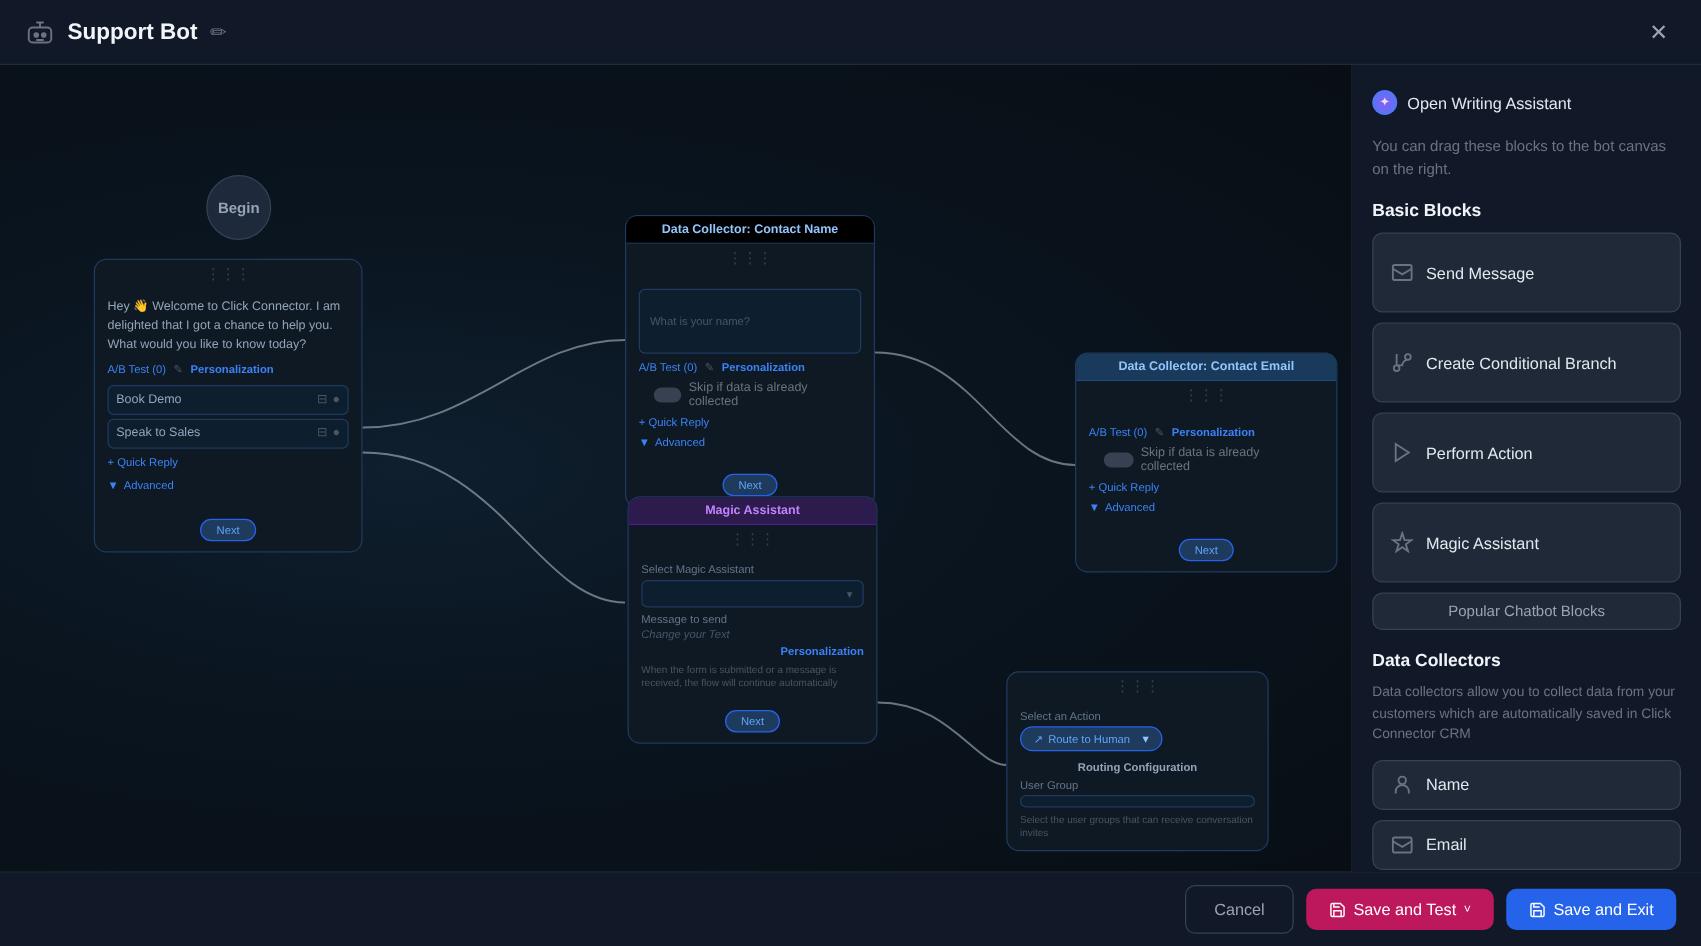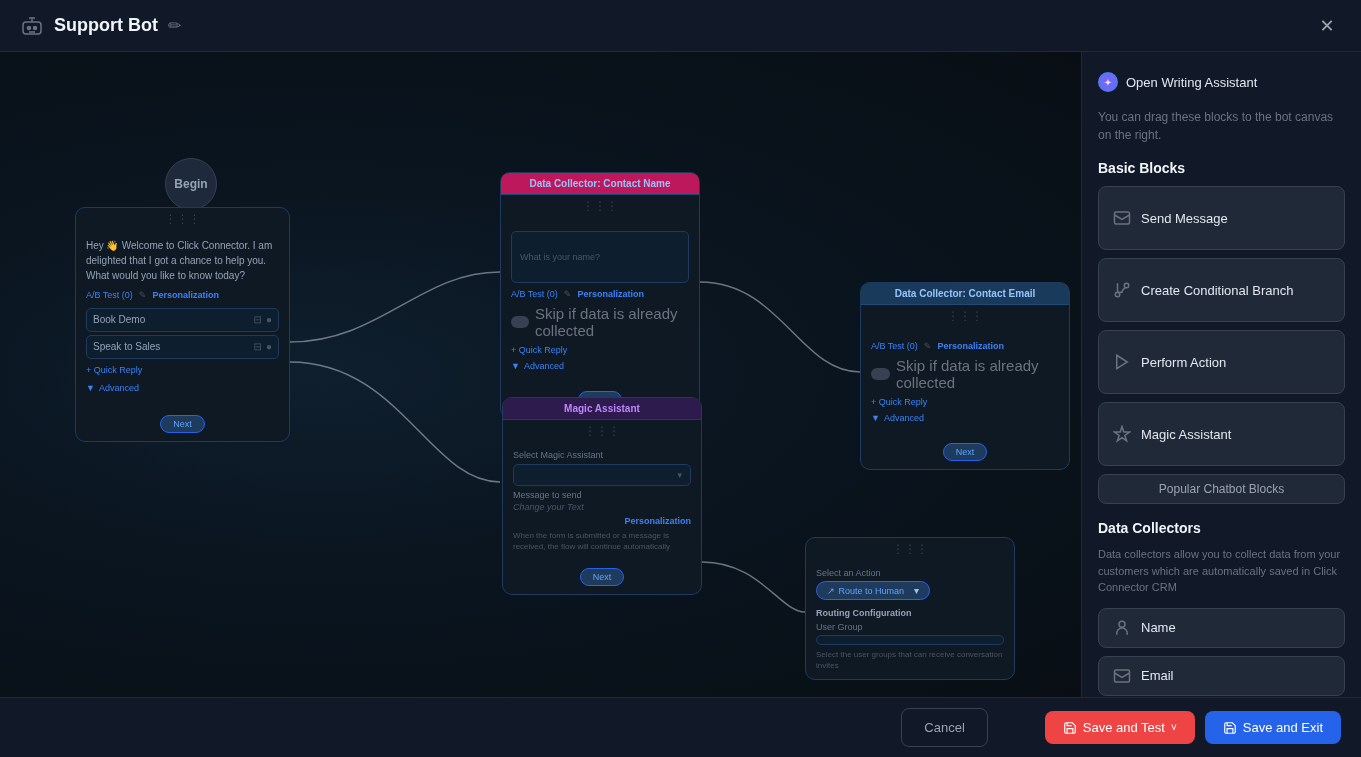--- a/index.html
+++ b/index.html
@@ -102,21 +102,21 @@
       display: flex;
       justify-content: center;
       padding: 4px 0;
       color: #374151;
       font-size: 12px;
     }
 
     
     .begin-node {
       position: absolute;
-      top: 106px;
+      top: 88px;
       left: 165px;
       background: #1e293b;
       border: 1px solid #334155;
       border-radius: 50%;
       width: 52px;
       height: 52px;
       display: flex;
       align-items: center;
       justify-content: center;
       font-size: 12px;
@@ -195,38 +195,38 @@
       margin-top: 4px;
     }
 
     
     .contact-name-node {
       top: 120px;
       left: 500px;
       width: 200px;
     }
     .contact-name-node .node-header {
-      background: #be185d;
+      background: #000000;
     }
     .text-input-mock {
       background: #0d1f2f;
       border: 1px solid #1e3a5f;
       border-radius: 5px;
       padding: 20px 8px;
       margin: 6px 0;
       color: #475569;
       font-size: 9px;
     }
     .skip-row {
       display: flex;
       align-items: center;
       gap: 6px;
-      font-size: 15px;
+      font-size: 10px;
       color: #6b7280;
-      margin: 4px 0;
+      margin: 4px 12px;
     }
     .toggle-switch {
       width: 24px;
       height: 12px;
       background: #374151;
       border-radius: 6px;
       position: relative;
       cursor: pointer;
     }
 
@@ -305,21 +305,21 @@
       align-items: center;
       gap: 4px;
     }
     .routing-section {
       margin-top: 8px;
     }
     .routing-title {
       font-size: 9px;
       font-weight: 600;
       color: #94a3b8;
-      text-align: left;
+      text-align: center;
       margin-bottom: 4px;
     }
     .user-group-label {
       font-size: 9px;
       color: #64748b;
       margin-bottom: 3px;
     }
     .user-group-select {
       background: #0d1f2f;
       border: 1px solid #1e3a5f;
@@ -452,31 +452,30 @@
       background: transparent;
       border: 1px solid #374151;
       border-radius: 8px;
       padding: 11px 22px;
       font-size: 13px;
       color: #9ca3af;
       cursor: pointer;
     }
 
     .save-test-btn {
-      background: #ef4444;
+      background: #be185d;
       border: none;
       border-radius: 8px;
       padding: 9px 18px;
       font-size: 13px;
       color: #fff;
       cursor: pointer;
       display: flex;
       align-items: center;
       gap: 6px;
-      margin-left: 47px;
     }
 
     .save-exit-btn {
       background: #2563eb;
       border: none;
       border-radius: 8px;
       padding: 9px 18px;
       font-size: 13px;
       color: #fff;
       cursor: pointer;

